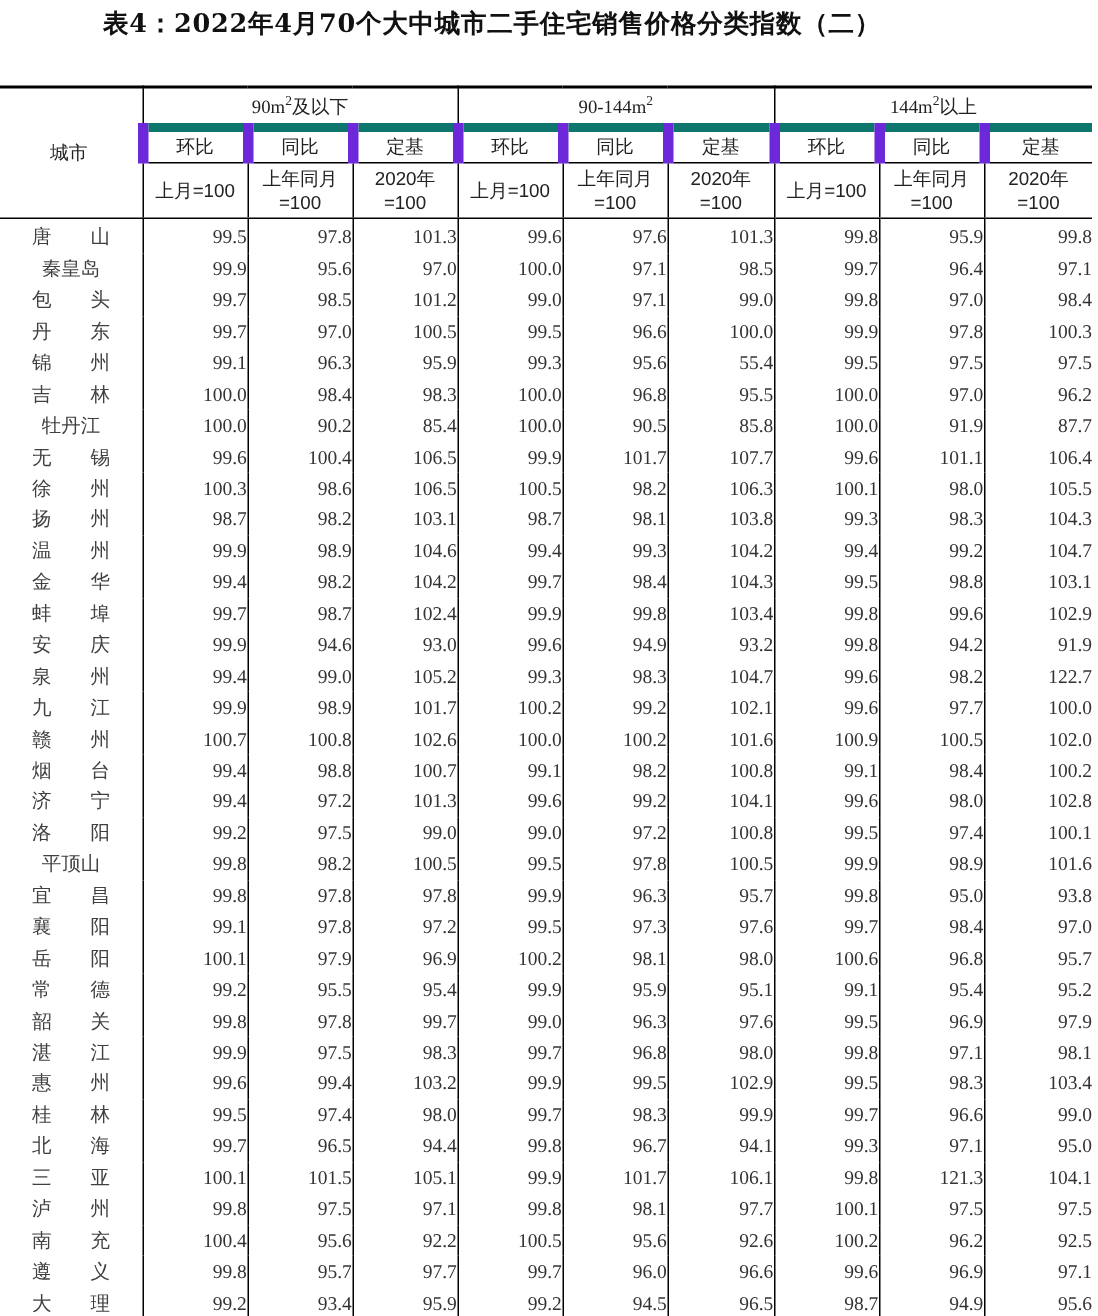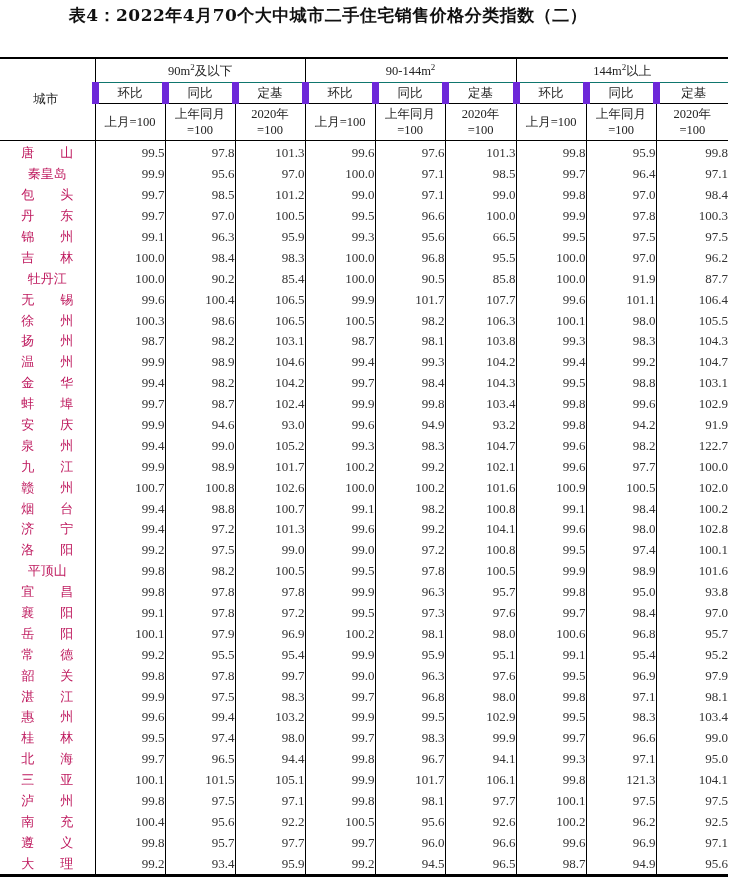--- a/index.html
+++ b/index.html
@@ -8,29 +8,29 @@
       position: absolute; left: 0; top: 4px; width: 656px; text-align: center;
       font-size: 17px; font-weight: bold; letter-spacing: 0.5px; color: #111;
       font-family: "DejaVu Serif", "Liberation Serif", serif;
     }
     table.data {
       position: absolute; left: 0; top: 57px; width: 728px;
       border-collapse: collapse; table-layout: fixed;
       border-top: 2px solid #000; border-bottom: 3px solid #000;
     }
     table.data th, table.data td { padding: 0; }
-    th { font-weight: normal; font-size: 12.5px; color: #222; font-family: Liberation Serif, serif; }
-    th.grp { height: 23px; border-left: 1px solid #000; border-bottom: 1px solid #0f766e; font-family: "Liberation Serif", serif; font-size: 12.5px; }
+    th { font-weight: normal; font-size: 12.5px; color: #222; font-family: Liberation Sans, sans-serif; }
+    th.grp { height: 23px; border-left: 1px solid #000; border-bottom: 6px solid #0f766e; font-family: "Liberation Serif", serif; font-size: 12.5px; }
     th.sub { height: 20px; border-left: 7px solid #6d28d9; border-bottom: 1px solid #000; }
     th.base { height: 36px; border-left: 1px solid #000; border-bottom: 1px solid #000; line-height: 16px; font-size: 12.5px; }
     th.city-h { border-bottom: 1px solid #000; }
     sup { font-size: 9px; vertical-align: 5px; }
     td.city {
       height: 20.9px; font-size: 13px; font-family: Liberation Sans, sans-serif;
-      color: #be185d; text-align: center; white-space: pre; letter-spacing: 0px;
+      color: #404040; text-align: center; white-space: pre; letter-spacing: 0px;
     }
     td.num {
       border-left: 1px solid #000; text-align: right; padding-right: 5px;
       font-size: 13px; font-family: "Liberation Serif", serif; color: #333;
     }
     tr.first td { padding-top: 2px; }
   </style>
 </head>
 <body>
 
@@ -152,21 +152,21 @@
         <td class="num">97.8</td>
         <td class="num">100.3</td>
       </tr>
       <tr>
         <td class="city">锦　　州</td>
         <td class="num">99.1</td>
         <td class="num">96.3</td>
         <td class="num">95.9</td>
         <td class="num">99.3</td>
         <td class="num">95.6</td>
-        <td class="num">66.5</td>
+        <td class="num">55.4</td>
         <td class="num">99.5</td>
         <td class="num">97.5</td>
         <td class="num">97.5</td>
       </tr>
       <tr>
         <td class="city">吉　　林</td>
         <td class="num">100.0</td>
         <td class="num">98.4</td>
         <td class="num">98.3</td>
         <td class="num">100.0</td>

